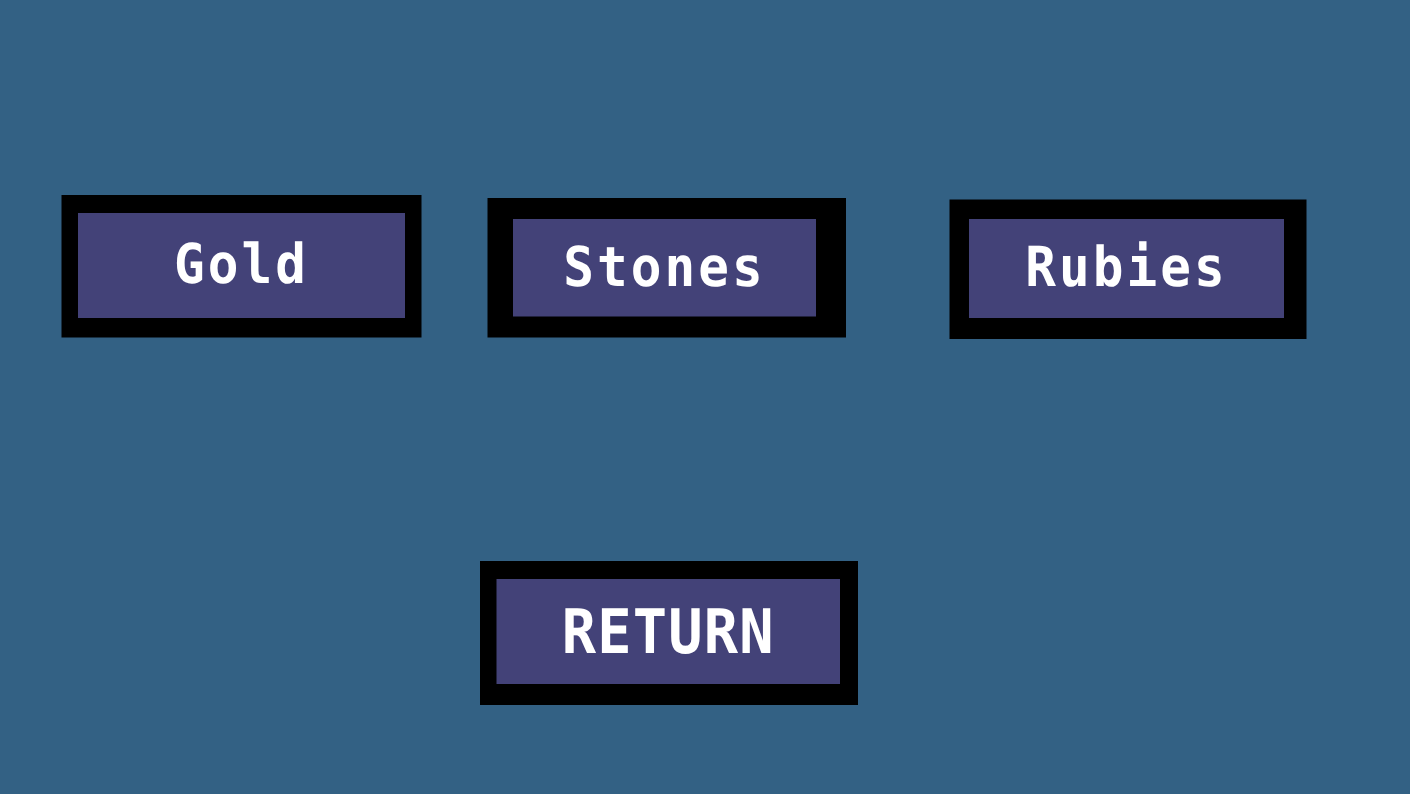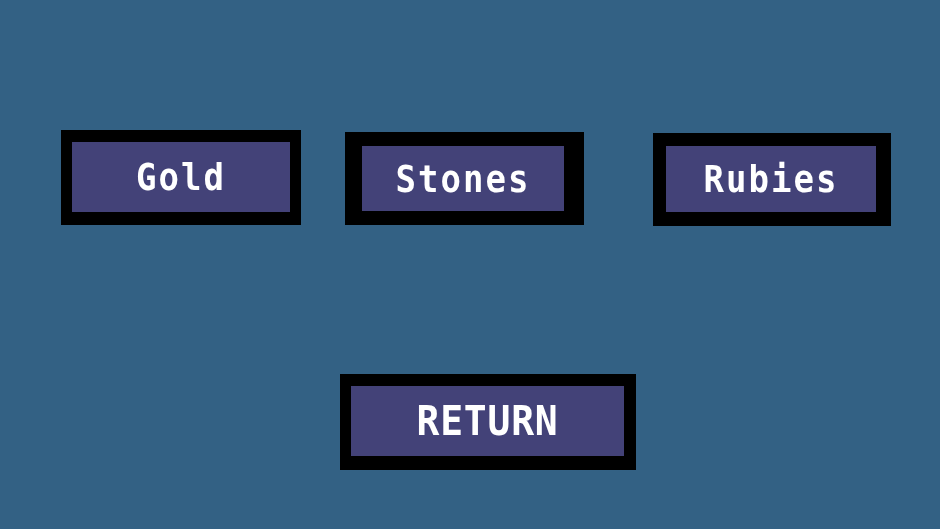--- a/index.html
+++ b/index.html
@@ -28,21 +28,20 @@
   
   .pxbtn {
     position: absolute;
     background: #000000;
     box-sizing: border-box;
     display: block;
     padding: 0;
     border: 0;
     cursor: pointer;
     line-height: 0;
-    margin-left: 20px;
   }
   .pxbtn .face {
     width: 100%;
     height: 100%;
     box-sizing: border-box;
     background: #434278;
     display: flex;
     align-items: center;
     justify-content: center;
     line-height: 1;
@@ -71,21 +70,21 @@
   }
   #btn-stones .label { font-size: 34px; }
 
   #btn-rubies {
     left: 633px; top: 133px;  width: 238px; height: 93px;
     padding: 13px 15px 14px 13px;
   }
   #btn-rubies .label { font-size: 34px; }
 
   #btn-return {
-    left: 320px; top: 374px;  width: 296px; height: 96px;
+    left: 320px; top: 374px;  width: 252px; height: 96px;
     padding: 12px 12px 14px 11px;
   }
   #btn-return .label { font-size: 38px; letter-spacing: 0.02em; }
 </style>
 </head>
 <body>
 
 <div id="screen">
 
   <div class="pxbtn" id="btn-gold">

